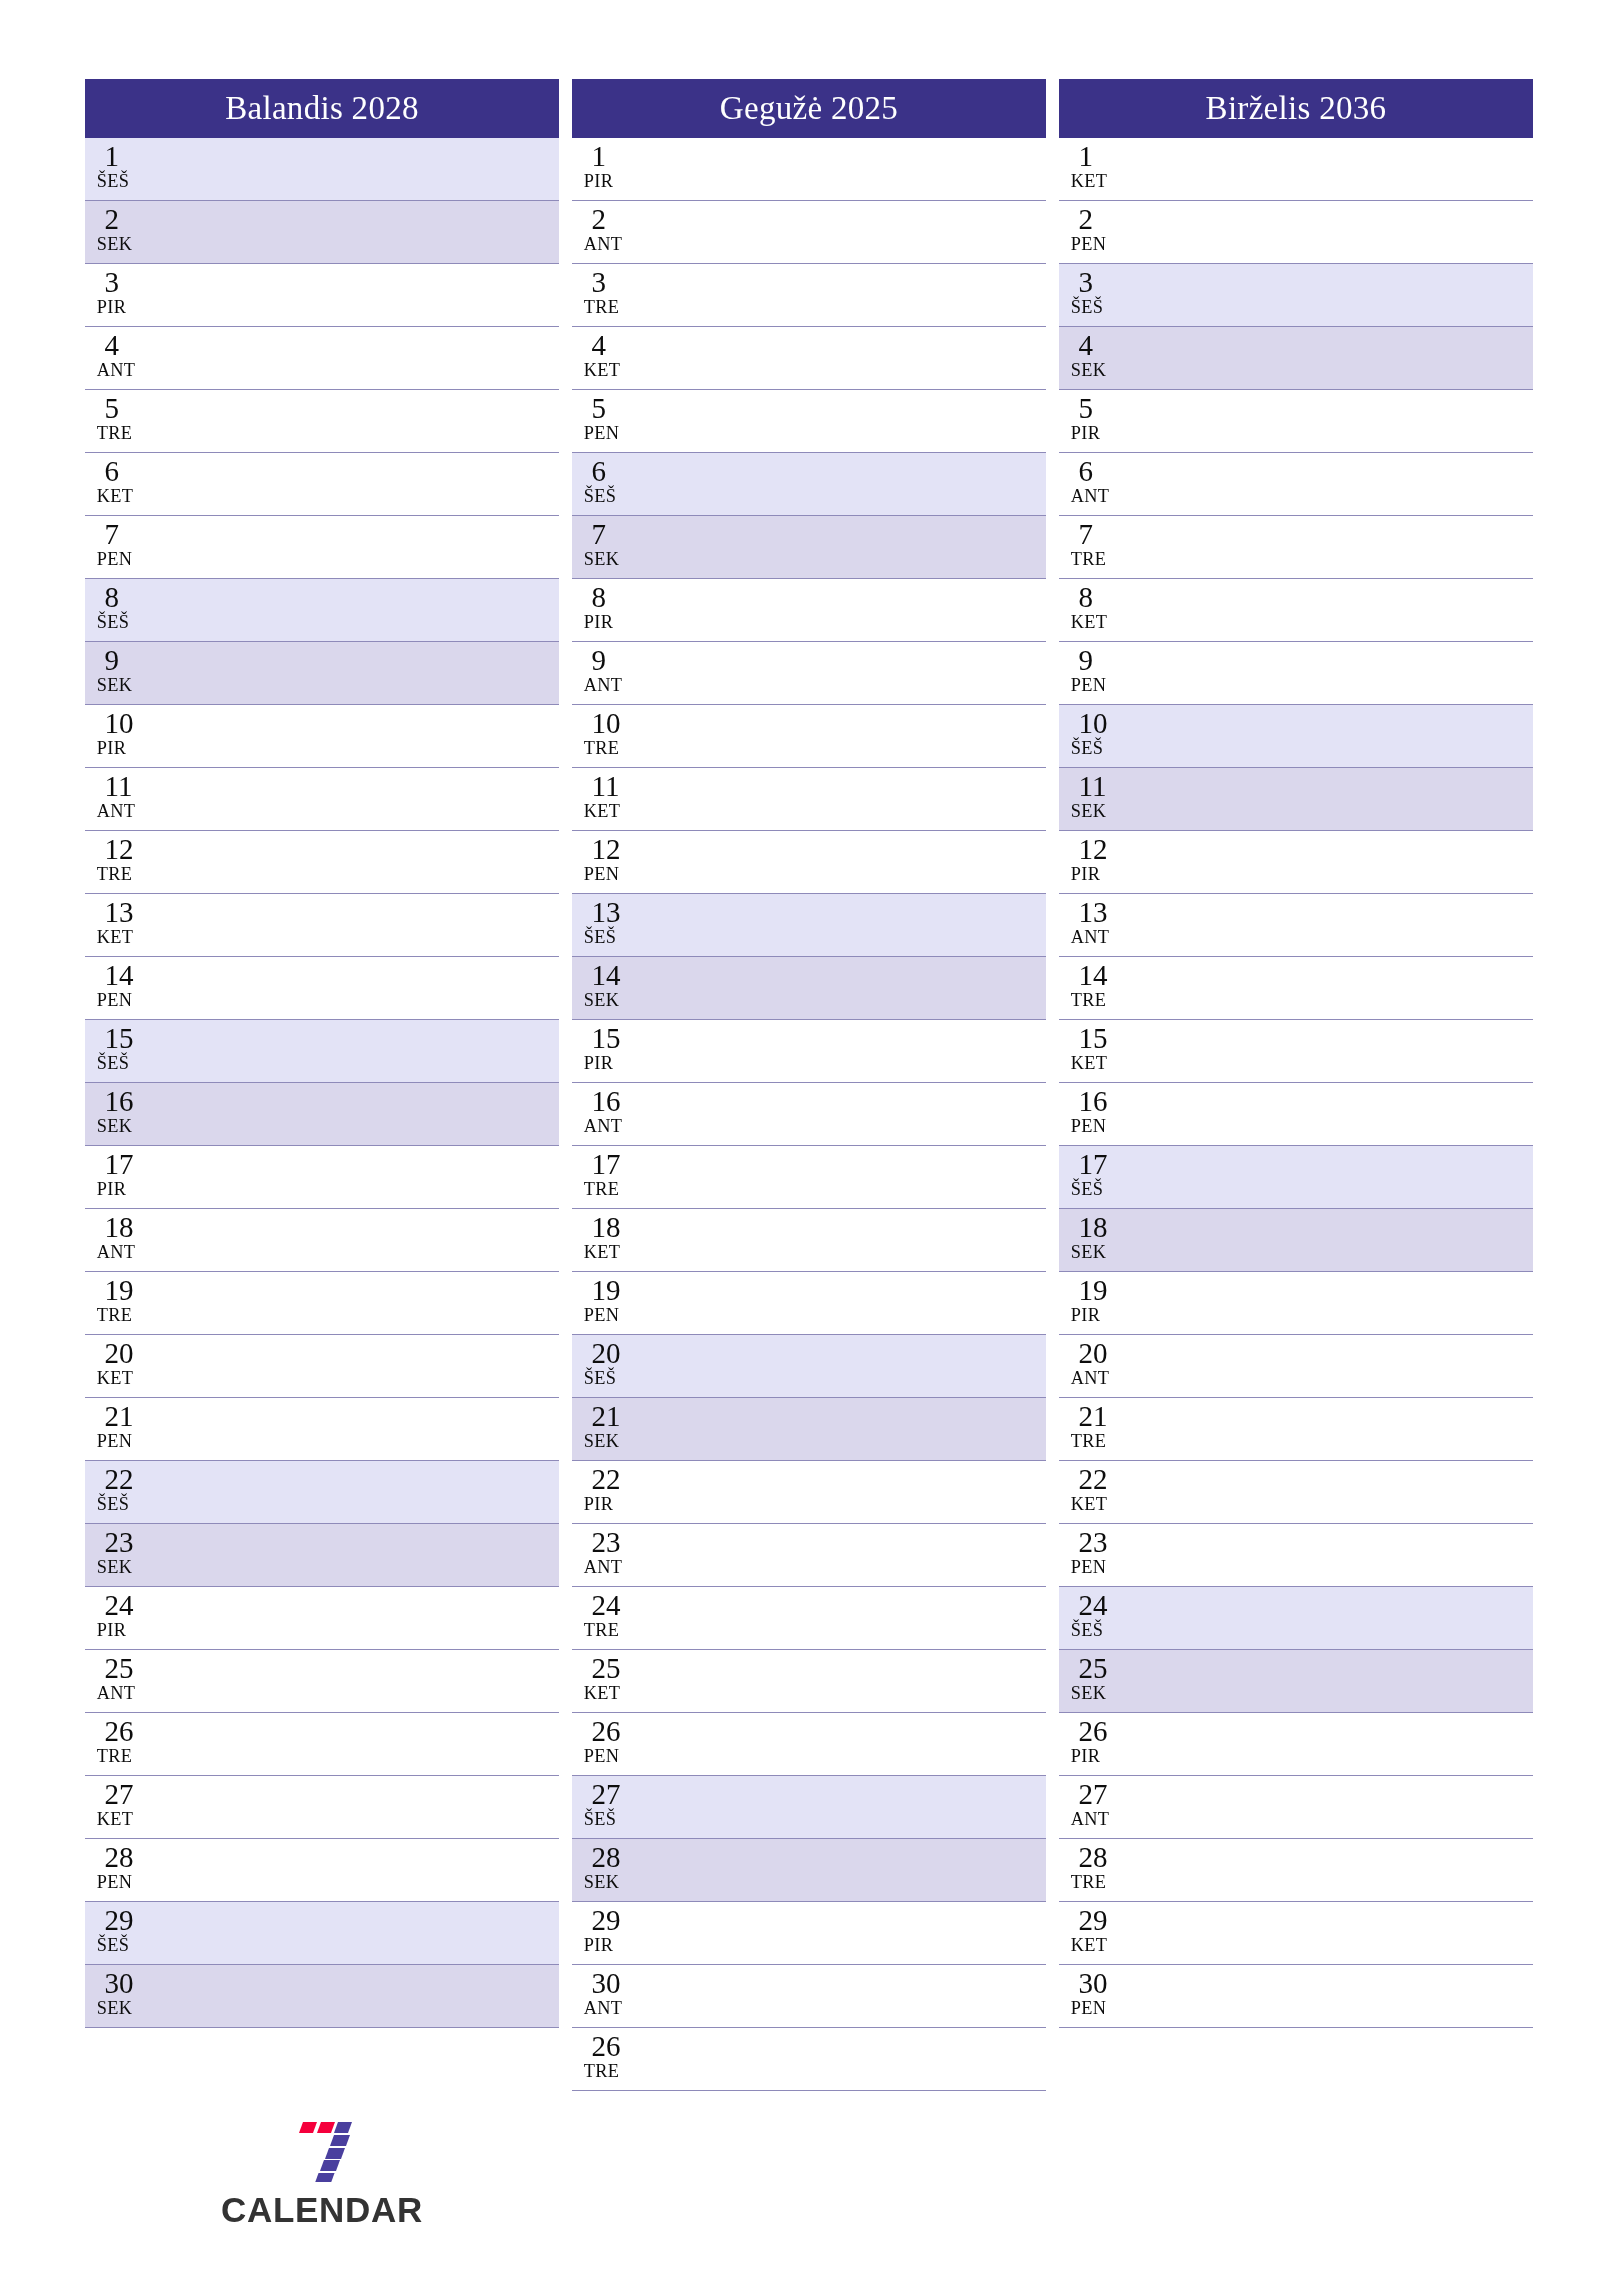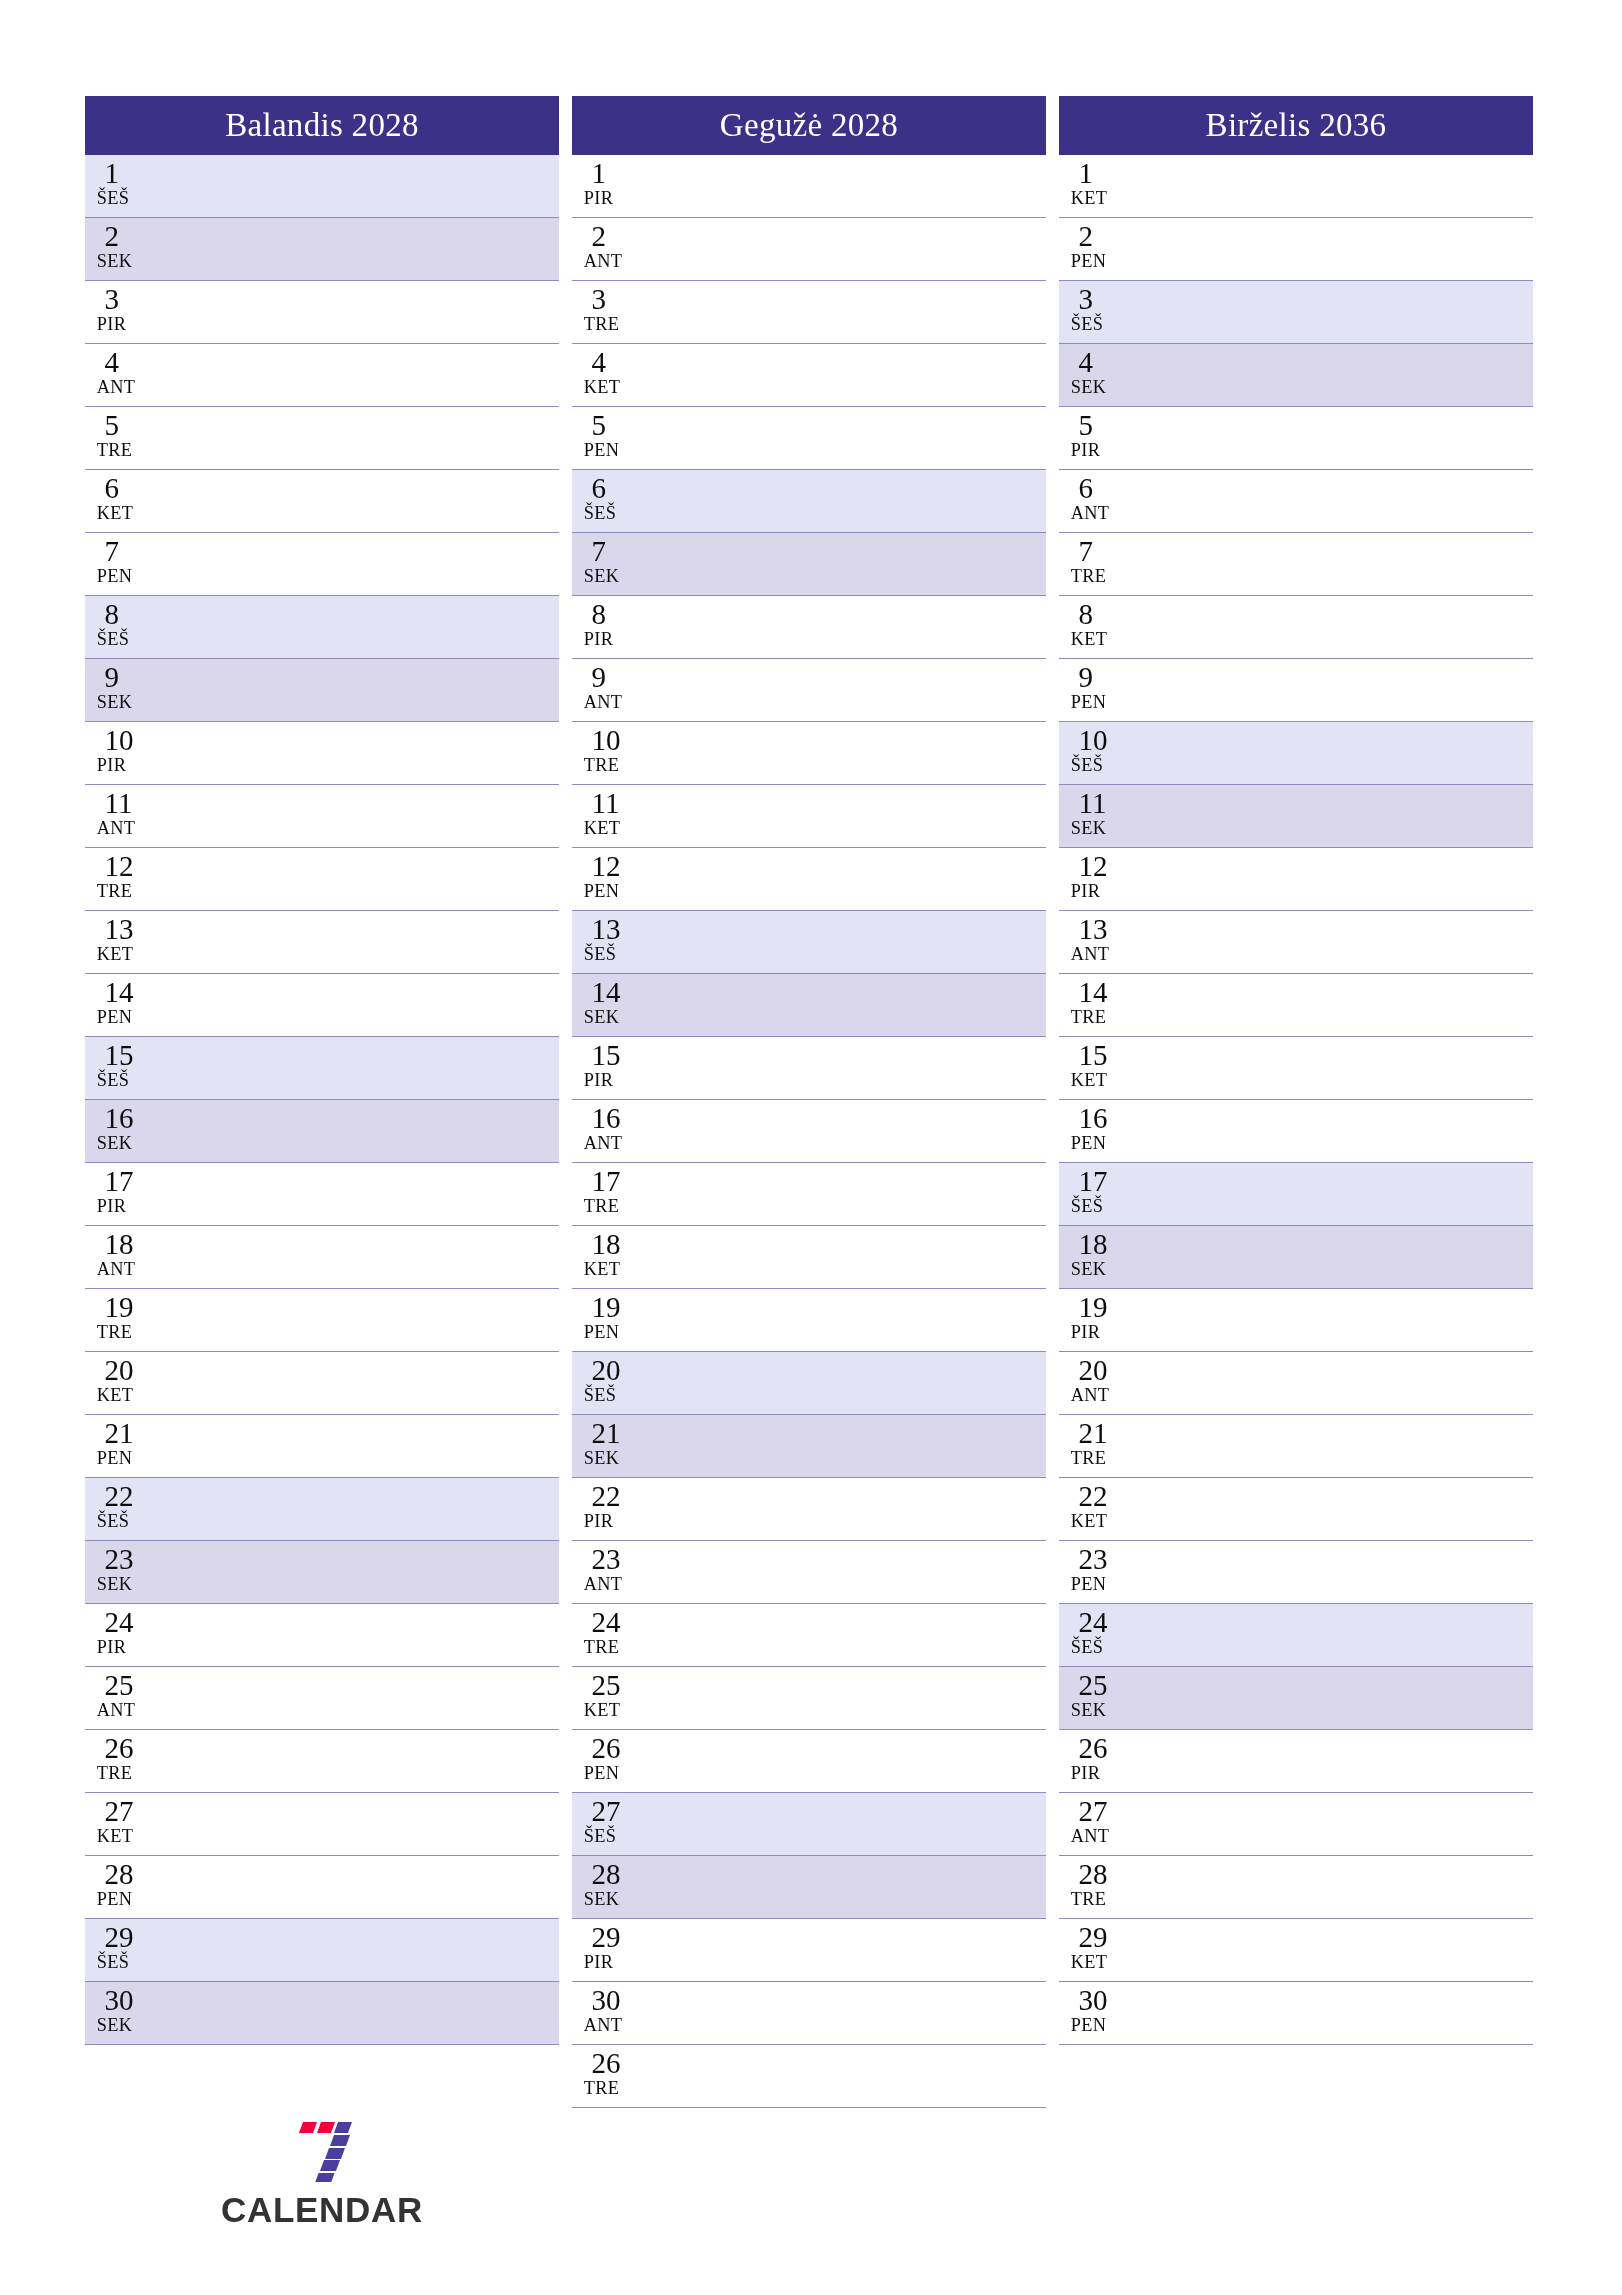--- a/index.html
+++ b/index.html
@@ -19,21 +19,21 @@
     position: absolute;
     left: 0;
     top: 0;
     width: 1623px;
     height: 2295px;
   }
 
   .columns {
     position: absolute;
     left: 85px;
-    top: 96px;
+    top: 79px;
     width: 1449px;
     display: flex;
     flex-direction: row;
     gap: 13px;
   }
 
   .month-col {
     width: 474px;
     flex: 0 0 474px;
     display: flex;
@@ -262,21 +262,21 @@
             <div class="day-num">29</div>
             <div class="day-wd">ŠEŠ</div>
           </div>
           <div class="day-row sun">
             <div class="day-num">30</div>
             <div class="day-wd">SEK</div>
           </div>
         </div>
       </div>
       <div class="month-col">
-        <div class="month-header">Gegužė 2028</div>
+        <div class="month-header">Gegužė 2025</div>
         <div class="days">
           <div class="day-row ">
             <div class="day-num">1</div>
             <div class="day-wd">PIR</div>
           </div>
           <div class="day-row ">
             <div class="day-num">2</div>
             <div class="day-wd">ANT</div>
           </div>
           <div class="day-row ">

